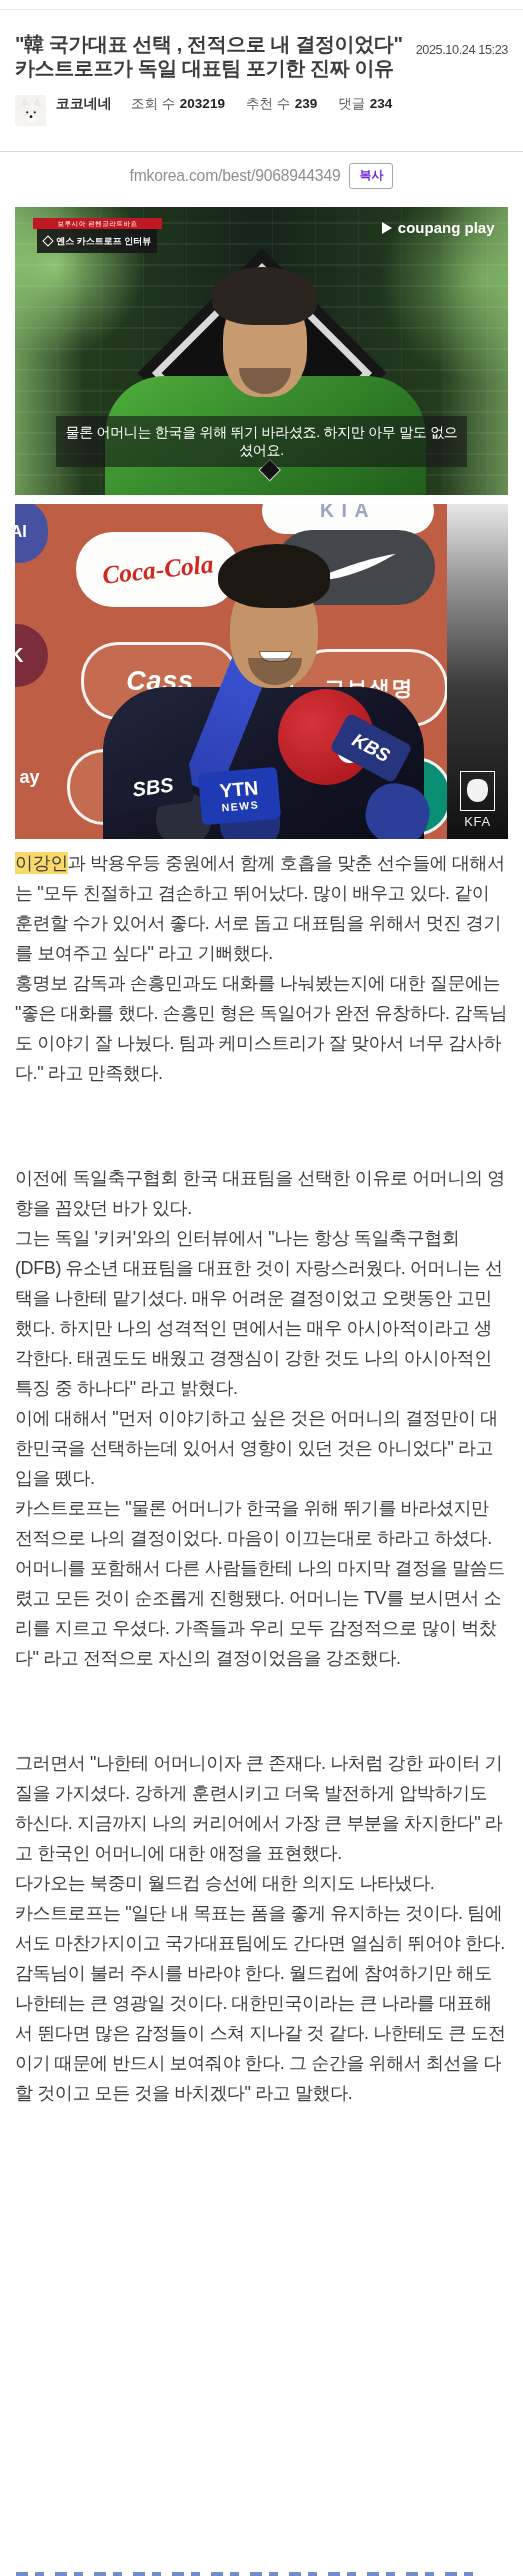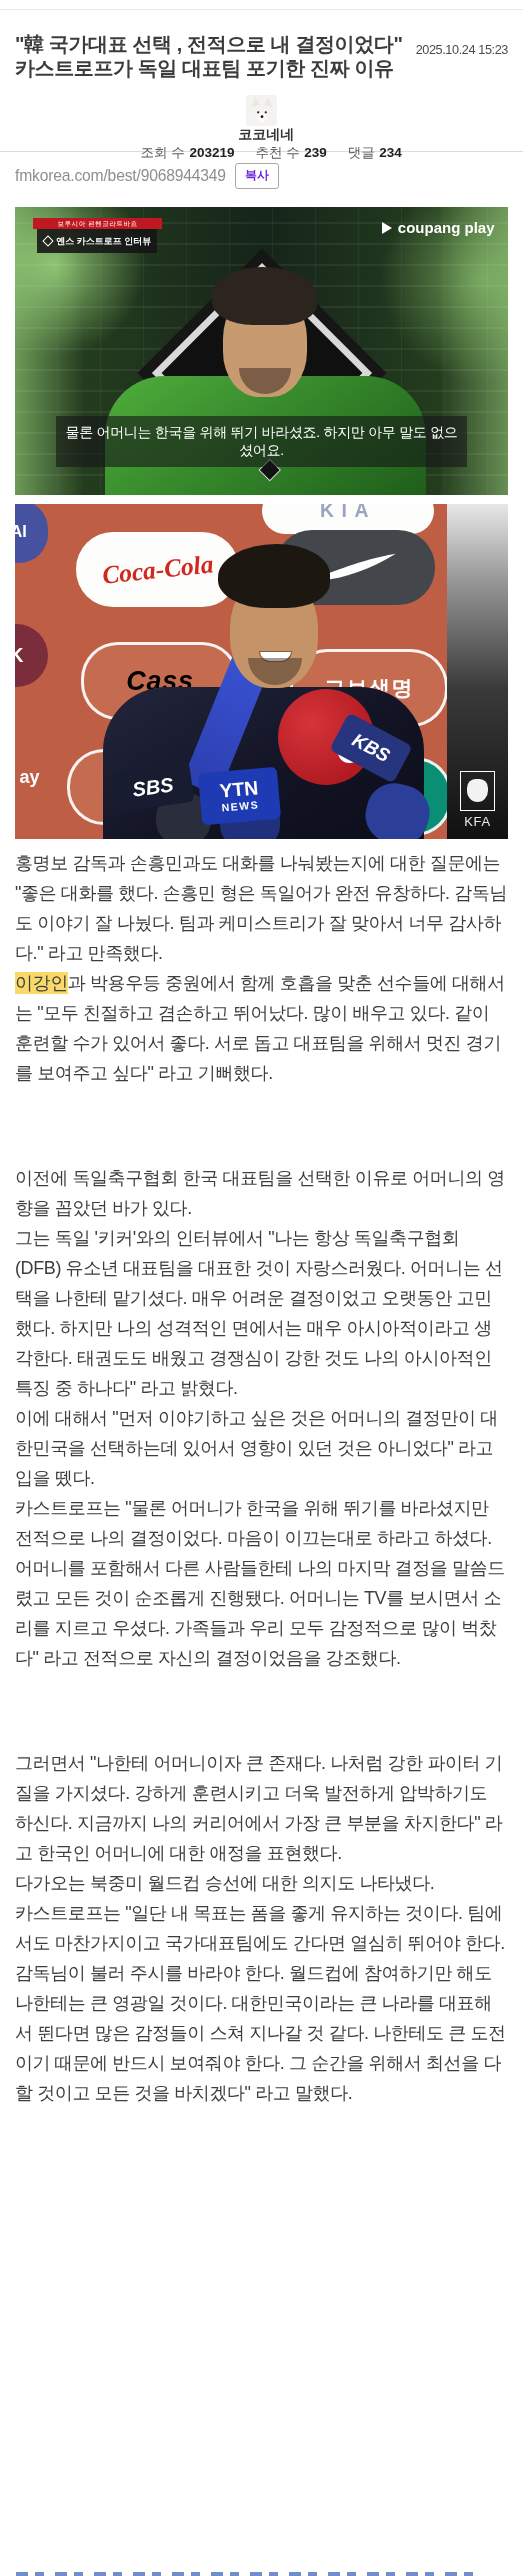--- a/index.html
+++ b/index.html
@@ -4,29 +4,29 @@
 <style>
   html,body{margin:0;padding:0;background:#fff;}
   .page{position:relative;width:523px;height:2576px;margin:0 auto;background:#fff;overflow:hidden;
         font-family:"Liberation Sans","DejaVu Sans",sans-serif;color:#3d3d3d;}
   .top-line{height:9px;border-bottom:1.5px solid #e9e9e9;}
 
   
   .header{margin:22.4px 15px 0;}
   .title{font-size:20px;line-height:24px;font-weight:700;color:#3c3c3c;margin:0;letter-spacing:-0.4px;}
   .date{float:right;font-size:12.7px;font-weight:400;color:#4a4a4a;margin-top:5.2px;margin-left:6px;}
-  .author-row{margin-top:15px;display:flex;align-items:center;height:33px;flex-direction:column;}
+  .author-row{margin-top:15px;display:flex;height:33px;}
   .avatar{width:31px;height:31px;border-radius:2.2px;background:#f4f3f1;display:flex;align-items:center;justify-content:center;flex:0 0 31px;}
   .author{font-size:14px;font-weight:700;color:#333;margin-left:9.7px;}
   .stats{display:flex;margin-left:19.4px;gap:21px;font-size:13.5px;color:#5a5a5a;}
   .stat b{color:#222;margin-left:4.5px;font-weight:700;}
   .divider{border:0;border-top:0.7px solid #dcdcdc;margin:22.4px 0 0;}
 
   
-  .url-row{display:flex;justify-content:flex-start;align-items:center;margin:9px 15px 0;height:30px;}
+  .url-row{display:flex;justify-content:center;align-items:center;margin:9px 15px 0;height:30px;}
   .post-url{font-size:15.7px;color:#8f8f8f;letter-spacing:-0.2px;}
   .copy-btn{margin-left:9px;padding:3.7px 9px;font-size:12px;font-weight:700;color:#6d28d9;background:#fff;
             border:0.7px solid #a8a8a8;border-radius:3px;font-family:Liberation Serif, serif;cursor:pointer;}
 
   
   .fig{position:relative;margin:16.4px 15px 0;width:493px;overflow:hidden;padding:0;}
   .fig1{height:288px;background:
         radial-gradient(circle at 8% 20%, rgba(160,220,130,.8), transparent 18%),
         radial-gradient(circle at 95% 25%, rgba(150,210,120,.6), transparent 20%),
         linear-gradient(90deg,#6d9a58 0%,#243c1e 14%,#15251a 50%,#243c1e 86%,#688f54 100%);}
@@ -57,21 +57,21 @@
   
   .fig2{margin-top:9px;height:335px;background:#bd5e45;}
   .pill{position:absolute;border-radius:37px;display:flex;align-items:center;justify-content:center;}
   .pill.outline{border:3.7px solid rgba(255,255,255,.92);background:#c56c50;}
   .pill.white{background:#fdfdfb;}
   .kia-pill{left:247px;top:-16.4px;width:172px;height:46px;color:#9aa4be;font-size:19.4px;font-weight:700;letter-spacing:7.5px;}
   .coke-pill{left:61px;top:28px;width:163px;height:75px;}
   .coke-script{color:#d0271e;font-size:25.4px;font-weight:700;font-style:italic;
         font-family:"Liberation Serif","DejaVu Serif",serif;transform:rotate(-6deg);}
   .nike-pill{left:260px;top:25.4px;width:160px;height:75px;background:#43464b;}
-  .cass-pill{left:66px;top:138px;width:152px;height:72px;color:#000000;font-size:27px;font-weight:700;font-style:italic;letter-spacing:0.7px;}
+  .cass-pill{left:66px;top:138px;width:152px;height:72px;color:#ffffff;font-size:27px;font-weight:700;font-style:italic;letter-spacing:0.7px;}
   .kyobo-pill{left:275px;top:145px;width:152px;height:72px;color:#fff;font-size:21px;font-weight:700;letter-spacing:1.5px;}
   .asiana-pill{left:52px;top:245px;width:178px;height:70px;color:#fff;font-size:23px;font-weight:600;letter-spacing:3px;}
   .hana-pill{left:271px;top:253px;width:160px;height:73px;background:#0b8f74;color:#fff;font-size:20px;font-weight:700;letter-spacing:1.5px;border:3.7px solid rgba(255,255,255,.9);}
   .frag-top{left:-25.4px;top:-4.5px;width:58px;height:63px;background:#46519f;color:#fff;font-size:16.4px;font-weight:700;}
   .frag-mid{left:-30px;top:120px;width:63px;height:63px;border-radius:50%;background:#7c2d3c;color:#fff;font-size:19.4px;font-weight:700;}
   .frag-ay{position:absolute;left:4.5px;top:263px;color:#fff;font-size:18px;font-weight:600;}
   .side-strip{position:absolute;right:0;top:0;width:61px;height:335px;
         background:linear-gradient(180deg,#e7e7e7 0%,#9a9a9a 22%,#3a3a3a 55%,#101010 100%);}
   .kfa-emblem{position:absolute;right:10.5px;bottom:10.5px;width:40px;height:58px;display:flex;flex-direction:column;align-items:center;gap:3px;}
   .kfa-shield{width:33px;height:39px;border:1.5px solid #fff;display:flex;align-items:center;justify-content:center;}
@@ -208,22 +208,22 @@
     <div class="mic-foam foam-kbs"></div>
     <div class="mic-flag flag-sbs">SBS</div>
     <div class="mic-flag flag-ytn">
       <span class="big">YTN</span>
       <span class="small">NEWS</span>
     </div>
     <div class="mic-flag flag-kbs">KBS</div>
   </figure>
 
   <div class="article" id="article">
+      <p><mark class="hl">이강인</mark>과 박용우등 중원에서 함께 호흡을 맞춘 선수들에 대해서는 "모두 친절하고 겸손하고 뛰어났다. 많이 배우고 있다. 같이 훈련할 수가 있어서 좋다. 서로 돕고 대표팀을 위해서 멋진 경기를 보여주고 싶다" 라고 기뻐했다.</p>
       <p>홍명보 감독과 손흥민과도 대화를 나눠봤는지에 대한 질문에는 "좋은 대화를 했다. 손흥민 형은 독일어가 완전 유창하다. 감독님도 이야기 잘 나눴다. 팀과 케미스트리가 잘 맞아서 너무 감사하다." 라고 만족했다.</p>
-      <p><mark class="hl">이강인</mark>과 박용우등 중원에서 함께 호흡을 맞춘 선수들에 대해서는 "모두 친절하고 겸손하고 뛰어났다. 많이 배우고 있다. 같이 훈련할 수가 있어서 좋다. 서로 돕고 대표팀을 위해서 멋진 경기를 보여주고 싶다" 라고 기뻐했다.</p>
       <div class="gap"></div>
       <p>이전에 독일축구협회 한국 대표팀을 선택한 이유로 어머니의 영향을 꼽았던 바가 있다.</p>
       <p>그는 독일 '키커'와의 인터뷰에서 "나는 항상 독일축구협회 (DFB) 유소년 대표팀을 대표한 것이 자랑스러웠다. 어머니는 선택을 나한테 맡기셨다. 매우 어려운 결정이었고 오랫동안 고민했다. 하지만 나의 성격적인 면에서는 매우 아시아적이라고 생각한다. 태권도도 배웠고 경쟁심이 강한 것도 나의 아시아적인 특징 중 하나다" 라고 밝혔다.</p>
       <p>이에 대해서 "먼저 이야기하고 싶은 것은 어머니의 결정만이 대한민국을 선택하는데 있어서 영향이 있던 것은 아니었다" 라고 입을 뗐다.</p>
       <p>카스트로프는 "물론 어머니가 한국을 위해 뛰기를 바라셨지만 전적으로 나의 결정이었다. 마음이 이끄는대로 하라고 하셨다. 어머니를 포함해서 다른 사람들한테 나의 마지막 결정을 말씀드렸고 모든 것이 순조롭게 진행됐다. 어머니는 TV를 보시면서 소리를 지르고 우셨다. 가족들과 우리 모두 감정적으로 많이 벅찼다" 라고 전적으로 자신의 결정이었음을 강조했다.</p>
       <div class="gap"></div>
       <p>그러면서 "나한테 어머니이자 큰 존재다. 나처럼 강한 파이터 기질을 가지셨다. 강하게 훈련시키고 더욱 발전하게 압박하기도 하신다. 지금까지 나의 커리어에서 가장 큰 부분을 차지한다" 라고 한국인 어머니에 대한 애정을 표현했다.</p>
       <p>다가오는 북중미 월드컵 승선에 대한 의지도 나타냈다.</p>
       <p>카스트로프는 "일단 내 목표는 폼을 좋게 유지하는 것이다. 팀에서도 마찬가지이고 국가대표팀에도 간다면 열심히 뛰어야 한다. 감독님이 불러 주시를 바라야 한다. 월드컵에 참여하기만 해도 나한테는 큰 영광일 것이다. 대한민국이라는 큰 나라를 대표해서 뛴다면 많은 감정들이 스쳐 지나갈 것 같다. 나한테도 큰 도전이기 때문에 반드시 보여줘야 한다. 그 순간을 위해서 최선을 다할 것이고 모든 것을 바치겠다" 라고 말했다.</p>
     </div>

